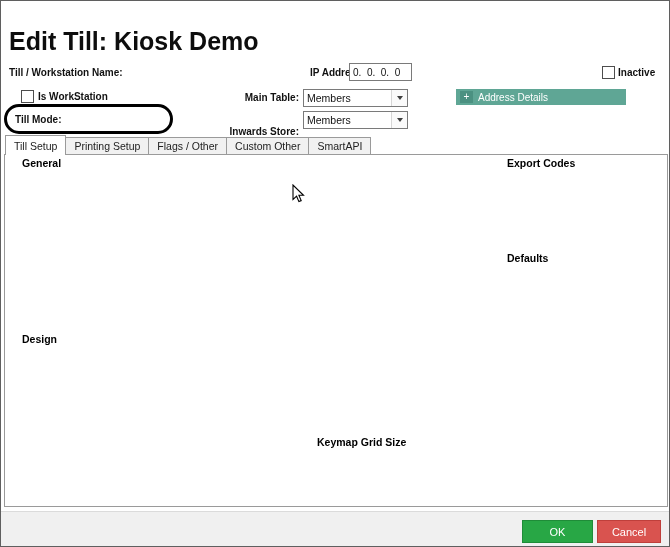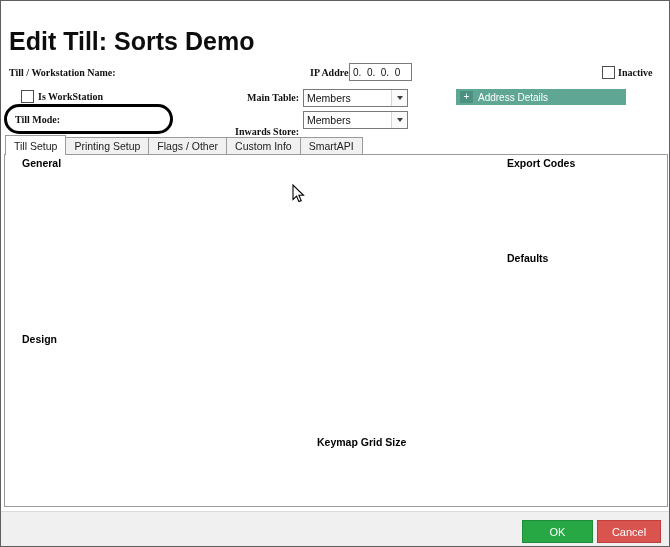--- a/index.html
+++ b/index.html
@@ -1,20 +1,20 @@
 <!DOCTYPE html>
 <html><head>
 <meta charset="utf-8">
 <style>
   html,body{margin:0;padding:0;}
   body{font-family:"Liberation Sans",sans-serif;background:#9a9a9a;}
   .window{position:relative;width:670px;height:547px;background:#fff;border:1px solid #5f5f5f;box-sizing:border-box;overflow:hidden;}
   .titlebar{position:absolute;left:0;top:0;right:0;height:22px;background:#1760b2;color:#fff;font-size:10.5px;display:flex;align-items:center;padding-left:8px;}
   .heading{position:absolute;left:8px;top:26px;font-size:25px;font-weight:bold;color:#0d0d0d;}
-  .lbl{position:absolute;font-size:10.5px;color:#111;white-space:nowrap;font-family:Liberation Serif, serif;}
+  .lbl{position:absolute;font-size:10.5px;color:#111;white-space:nowrap;}
   .lbl.b{font-weight:bold;font-size:10px;}
   .lbl.r{text-align:right;}
   .lbl.dim{color:#9b9b9b;}
   .tbox{position:absolute;box-sizing:border-box;border:1px solid #7a7a7a;background:#fff;font-family:"Liberation Sans",sans-serif;font-size:10.5px;color:#111;padding:1px 3px;}
   .cb{position:absolute;width:13px;height:13px;box-sizing:border-box;border:1px solid #4d4d4d;background:#fff;}
   .combo{position:absolute;box-sizing:border-box;height:17px;border:1px solid #7a7a7a;background:#fff;display:flex;align-items:stretch;}
   .combo .val{flex:1;font-size:10.5px;color:#111;display:flex;align-items:center;padding:0 3px;white-space:nowrap;overflow:hidden;}
   .arrowbox{width:15px;display:flex;align-items:center;justify-content:center;background:#fafafa;border-left:1px solid #d6d6d6;}
   .tri{width:0;height:0;border-left:3.5px solid transparent;border-right:3.5px solid transparent;border-top:4px solid #3f3f3f;}
   .combo.focus{border-color:#0b76d1;}
@@ -49,21 +49,21 @@
   .minidrop{position:absolute;left:194px;top:360px;width:13px;height:14px;box-sizing:border-box;border:1px solid #7a7a7a;background:#fff;display:flex;align-items:center;justify-content:center;}
   .swatch{position:absolute;left:221px;top:352px;width:27px;height:27px;box-sizing:border-box;background:#161616;border:1px solid #000;}
   .cursor{position:absolute;left:291px;top:183px;z-index:9;}
 </style>
 </head>
 <body>
 
 <div class="window">
 
 
-  <div class="heading">Edit Till: Sorts Demo</div>
+  <div class="heading">Edit Till: Kiosk Demo</div>
 
   <span class="lbl b" style="left:8px;top:66px;">Till / Workstation Name:</span>
   <span class="lbl b" style="left:309px;top:66px;">IP Address:</span>
   <input class="tbox" style="left: 348px; top: 62px; width: 63px; height: 18px; font-size: 10px;" value="0.  0.  0.  0">
   <span class="cb" style="left:601px;top:65px;"></span>
   <span class="lbl b" style="left:617px;top:66px;">Inactive</span>
 
   <span class="cb" style="left:20px;top:89px;"></span>
   <span class="lbl b" style="left:37px;top:90px;">Is WorkStation</span>
   <span class="lbl b r" style="left:230px;top:91px;width:68px;">Main Table:</span>
@@ -85,21 +85,21 @@
     <span class="val">Members</span>
     <span class="arrowbox">
         <i class="tri"></i>
       </span>
   </div>
 
   <div class="tabs">
     <div class="tab active">Till Setup</div>
     <div class="tab">Printing Setup</div>
     <div class="tab">Flags / Other</div>
-    <div class="tab">Custom Info</div>
+    <div class="tab">Custom Other</div>
     <div class="tab">SmartAPI</div>
   </div>
   <div class="tabpanel"></div>
 
   <div class="gbox" style="left:10px;top:162px;width:477px;height:170px;"></div>
   <span class="gtitle" style="left:18px;top:156px;">General</span>
 
   <span class="lbl r" style="left:2px;top:173px;width:94px;">Hardware Type:</span>
   <div class="combo" style="left:100px;top:170px;width:96px;">
       <span class="val">None/Unknown</span>

